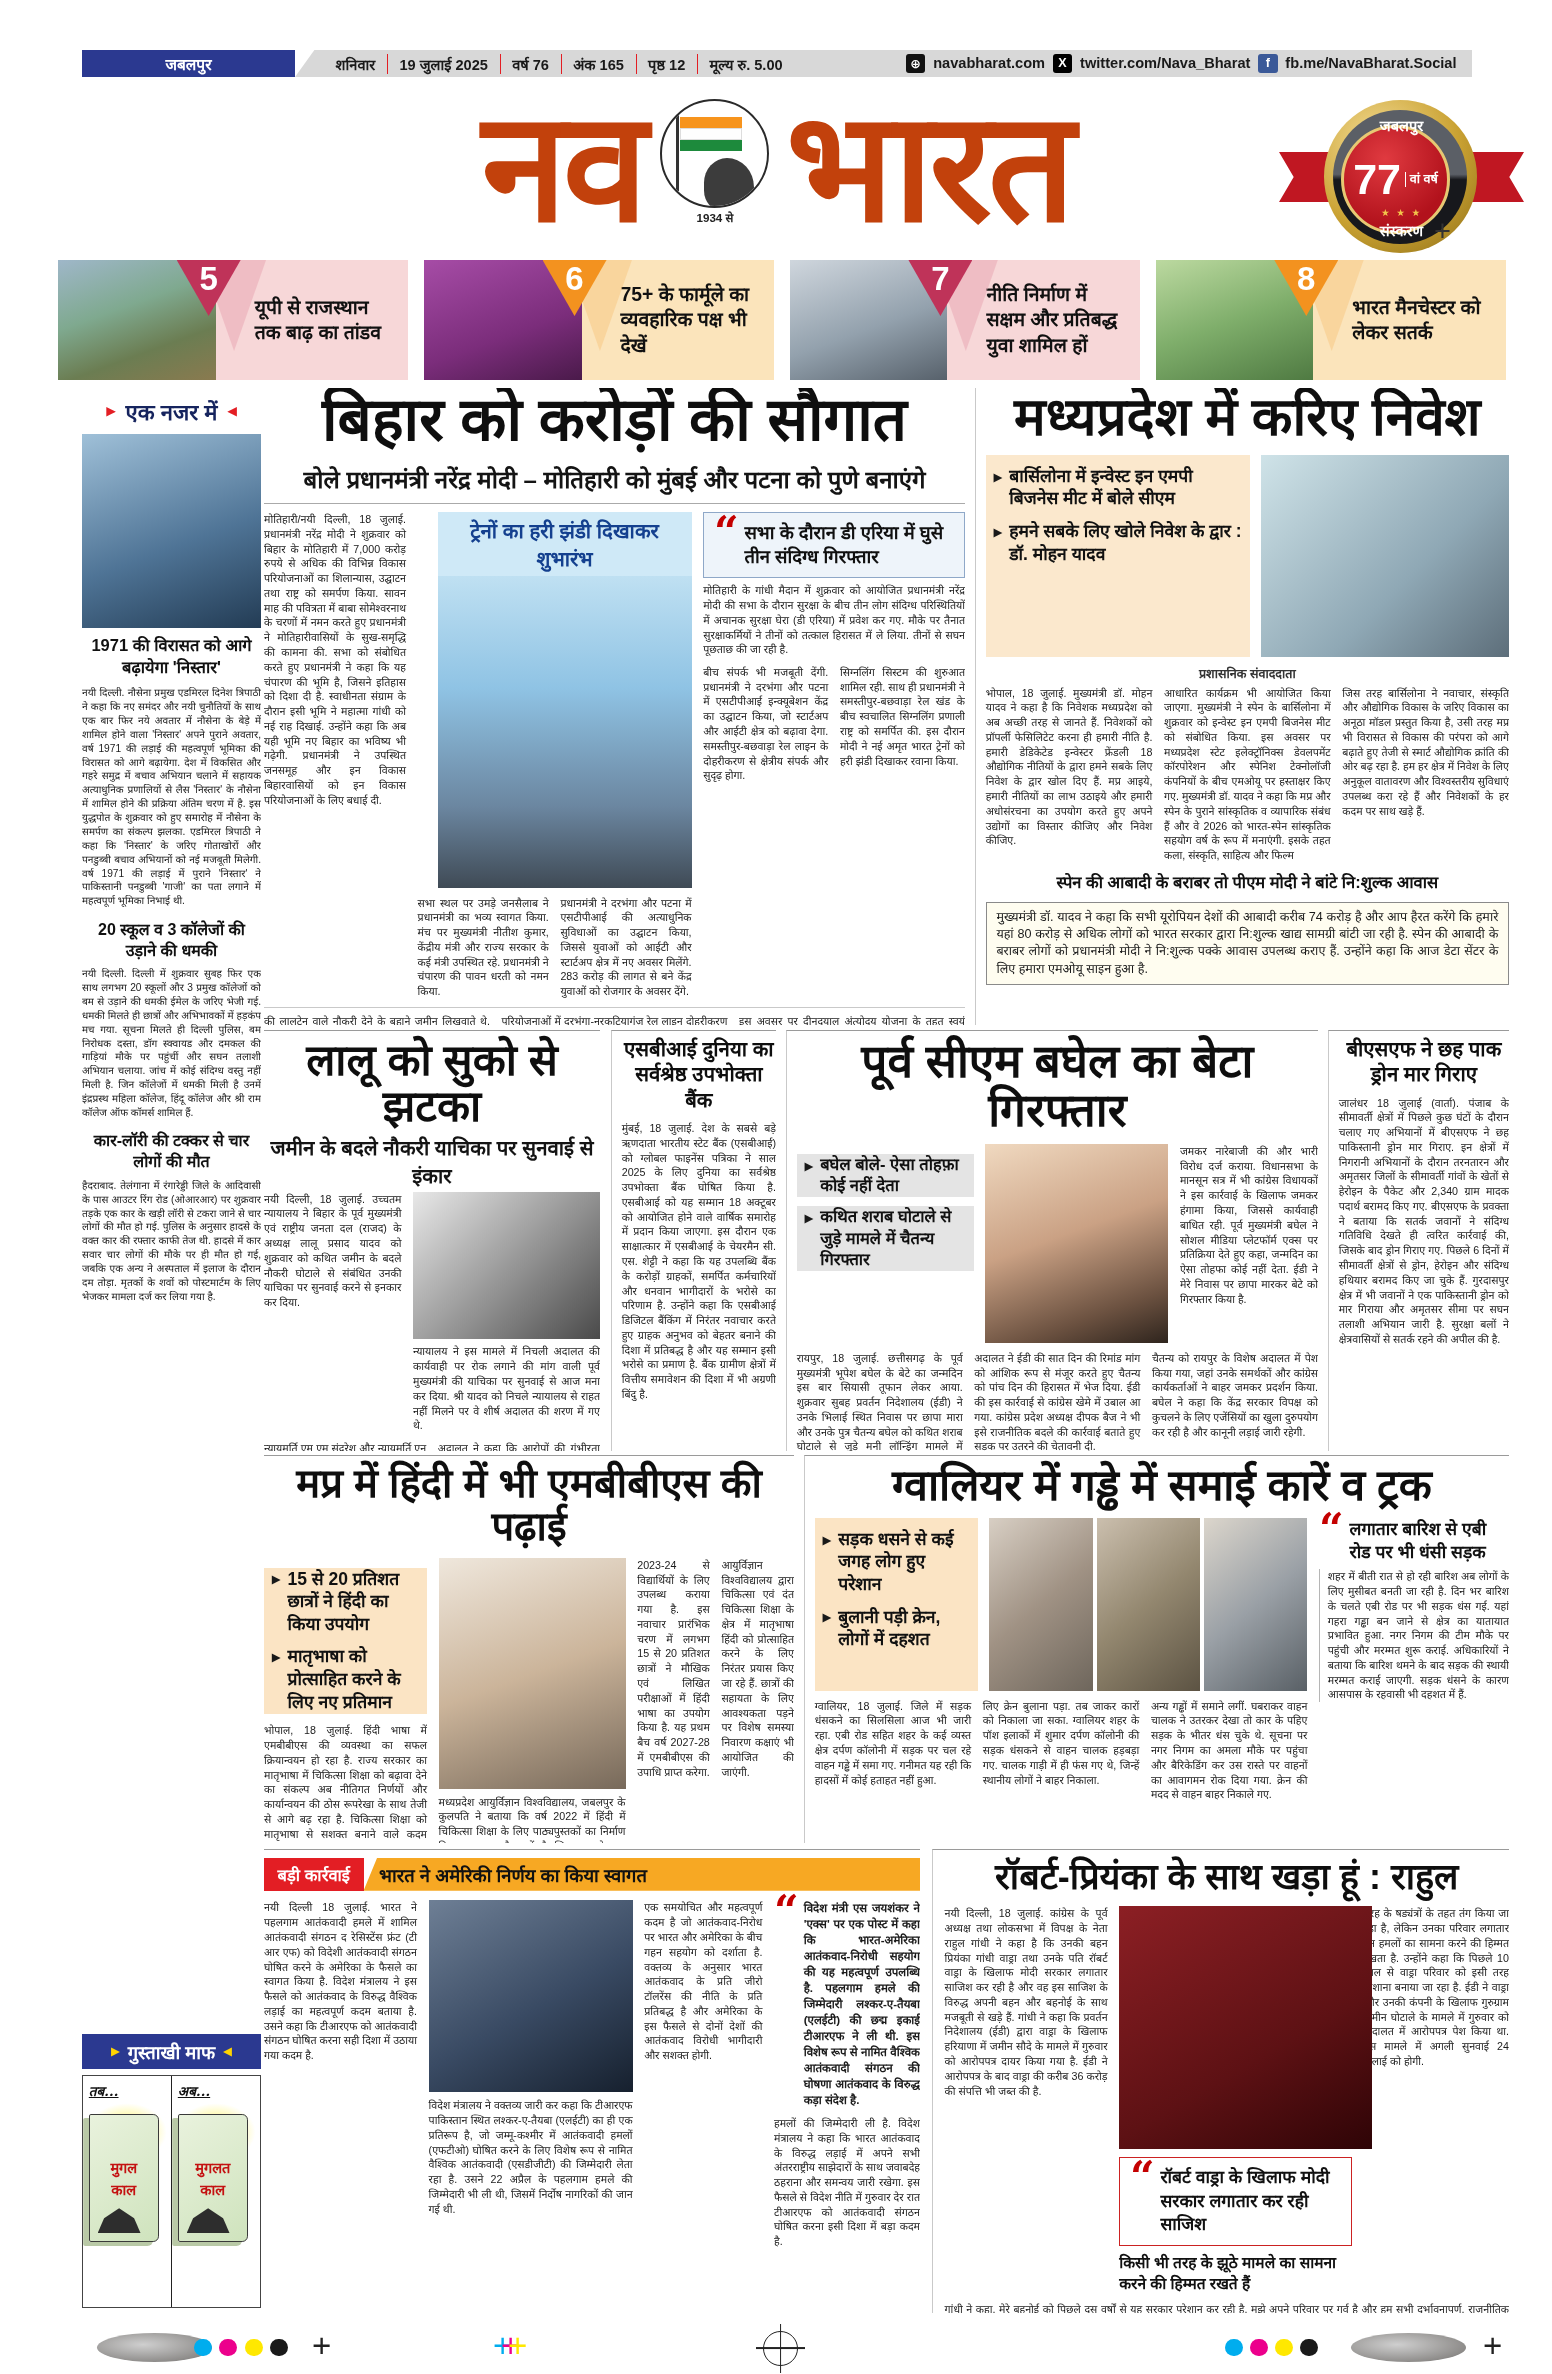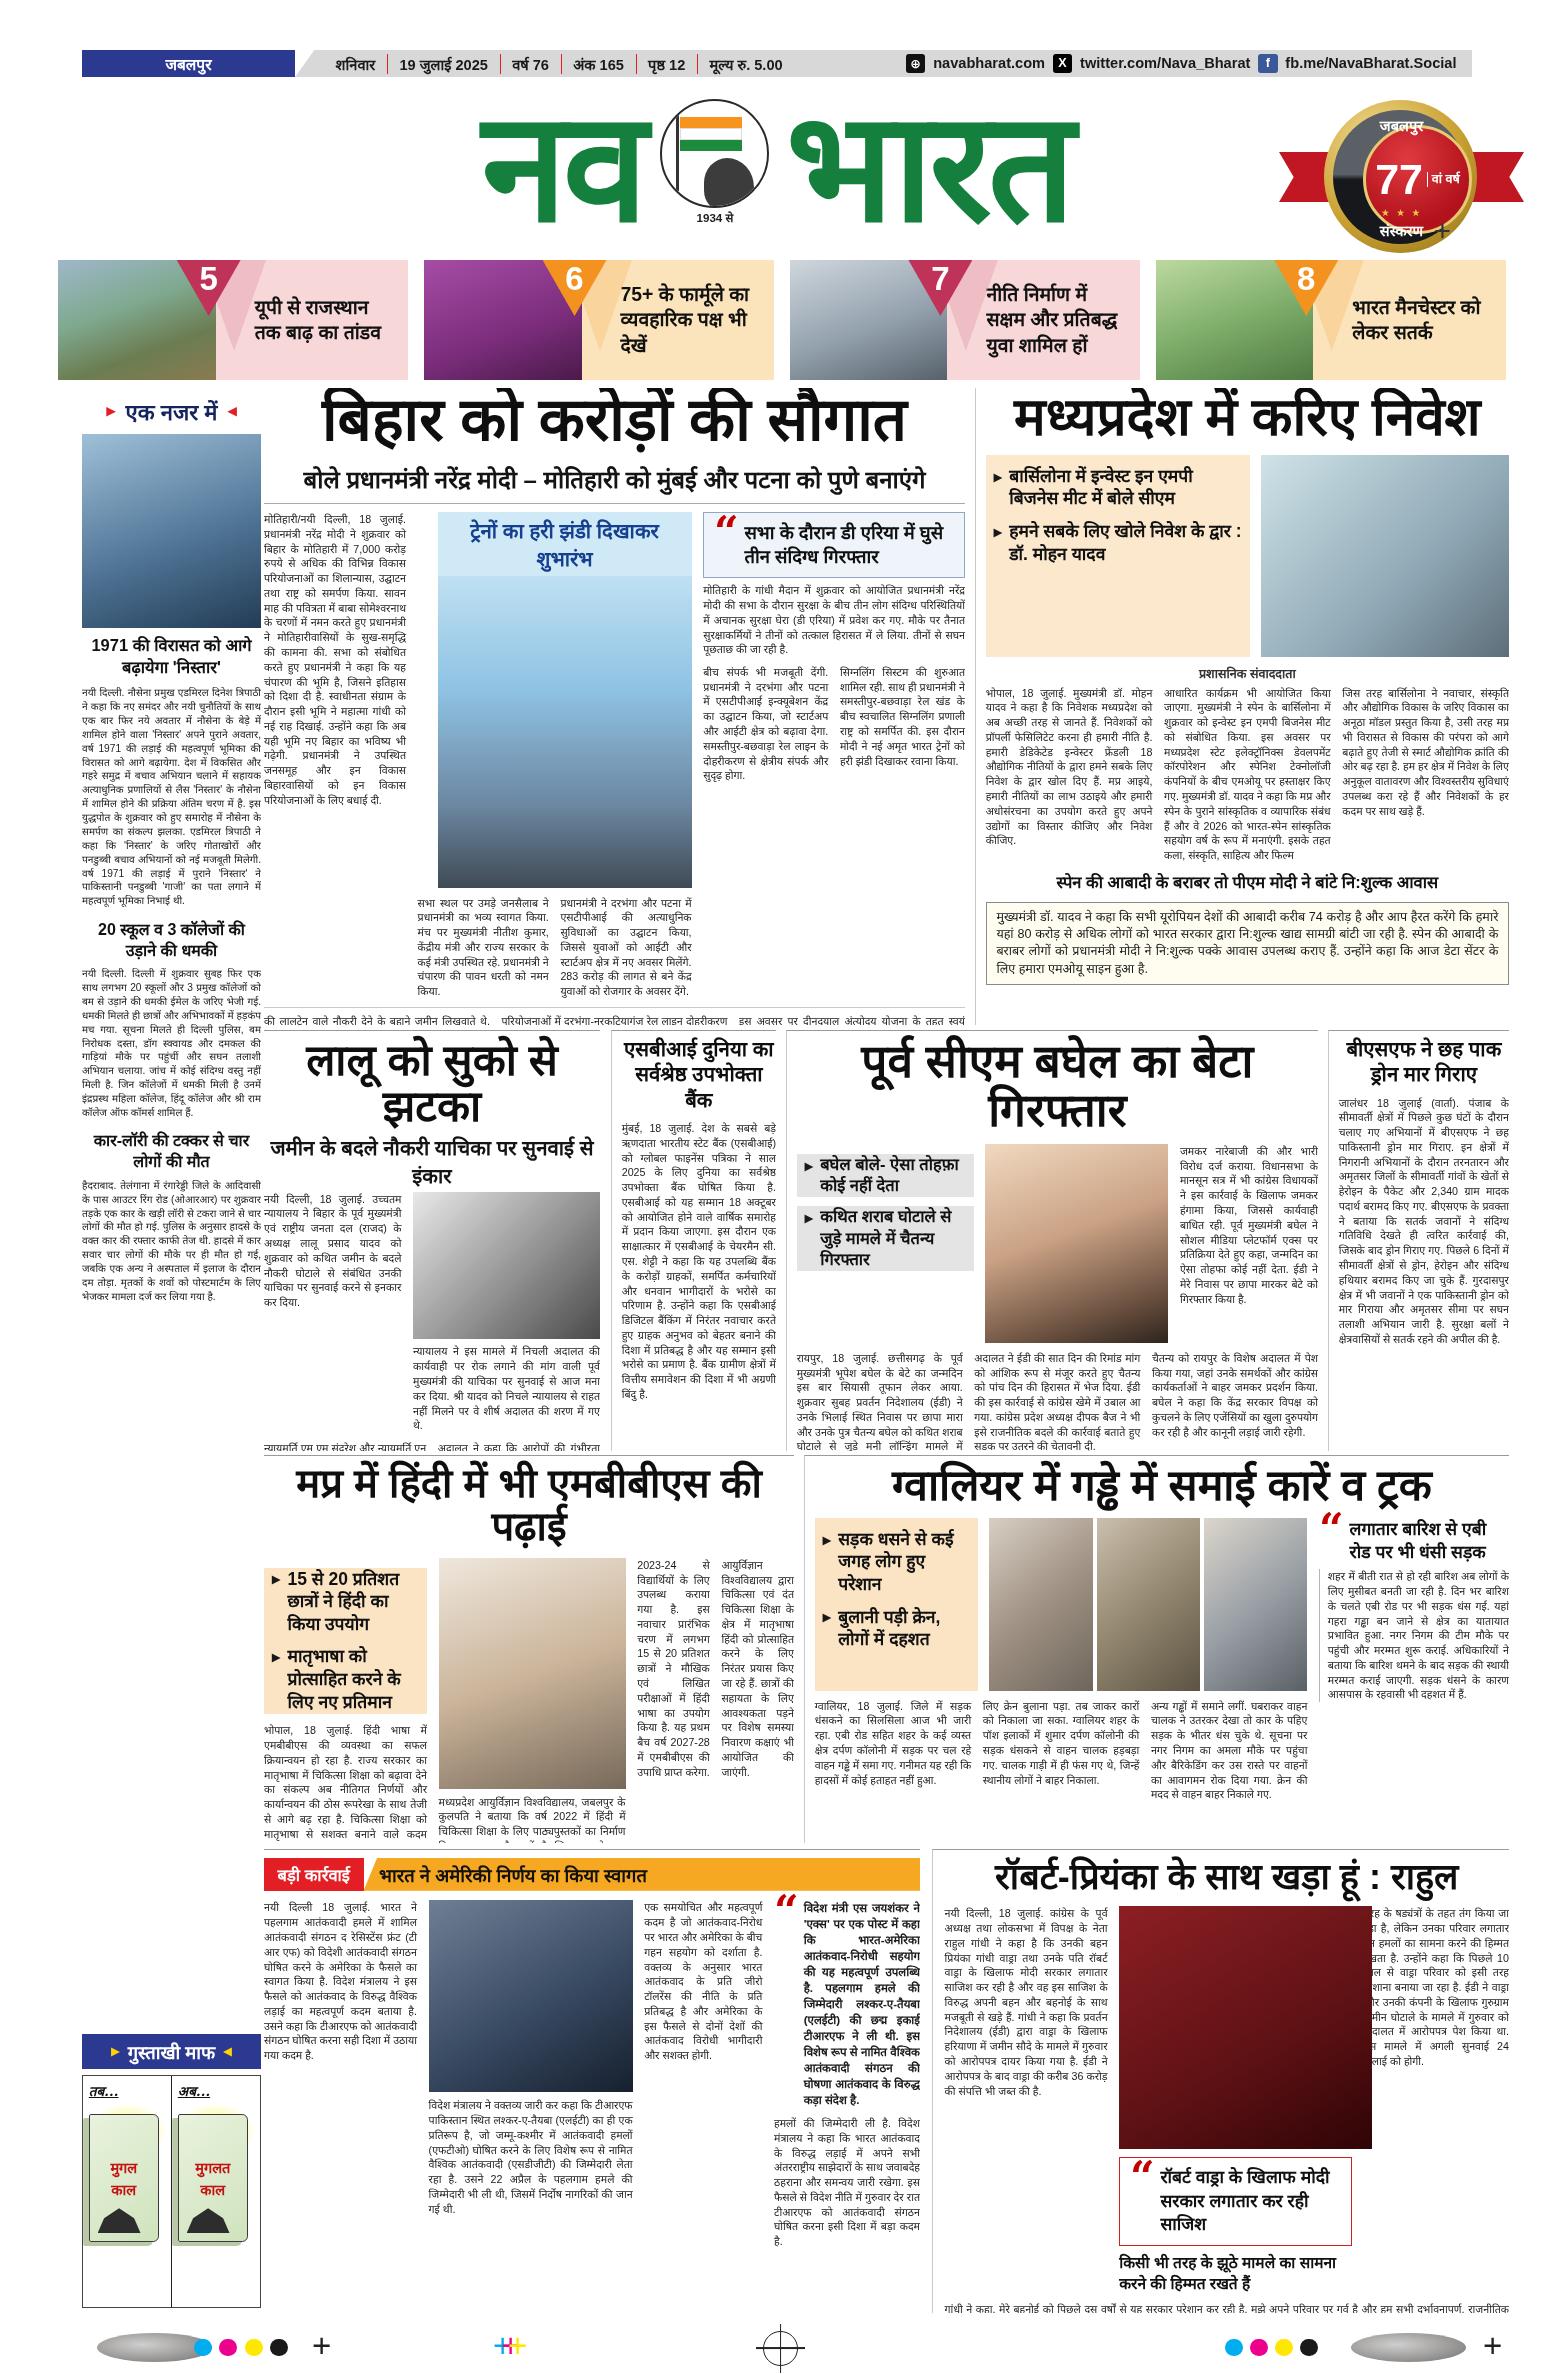--- a/index.html
+++ b/index.html
@@ -17,39 +17,39 @@
   .dateline span:last-child{border-right:none;}
   .toplinks{margin-left:auto;display:flex;align-items:center;gap:7.8px;font-weight:bold;color:#1a1a1a;}
   .icon-sq{display:inline-flex;align-items:center;justify-content:center;width:19.4px;height:19.4px;border-radius:2.9px;
            color:#fff;font-weight:bold;font-size:12.6px;}
   .icon-globe{background:#111;}
   .icon-x{background:#000;}
   .icon-fb{background:#3b5998;}
 
   
   .masthead{position:absolute;left:0;top:82px;width:100%;height:170px;display:flex;align-items:center;justify-content:center;gap:13.6px;}
-  .mast-word{font-family:"DejaVu Sans",sans-serif;font-size:153px;font-weight:900;line-height:1;letter-spacing:-3.9px;color:#15803d;}
+  .mast-word{font-family:"DejaVu Sans",sans-serif;font-size:153px;font-weight:900;line-height:1;letter-spacing:-3.9px;color:#c2410c;}
   .mast-logo{width:115px;height:136px;display:flex;flex-direction:column;align-items:center;}
   .mast-logo .circ{width:105px;height:105px;border-radius:50%;border:2.9px solid #2a2a2a;background:#fff;position:relative;overflow:hidden;}
   .flag{position:absolute;left:17.5px;top:15.5px;width:62px;height:35px;}
   .flag div{height:11.6px;}
   .flag .f1{background:#f7941d;}.flag .f2{background:#fefefe;border:1px solid #ddd;box-sizing:border-box;}.flag .f3{background:#1d8a3c;}
   .pole{position:absolute;left:13.6px;top:11.6px;width:2.9px;height:78px;background:#333;}
   .head-sil{position:absolute;right:13.6px;bottom:-5.8px;width:50px;height:54px;border-radius:46% 54% 40% 40%;background:#3c3c3c;}
   .est{font-size:11.6px;font-weight:bold;color:#222;margin-top:1.9px;}
 
   
   .badge{position:absolute;left:1279px;top:92px;width:245px;height:167px;}
   .badge .ribbon{position:absolute;left:0;top:60px;width:245px;height:50px;background:#c01722;
                  clip-path:polygon(0 0,100% 0,94% 50%,100% 100%,0 100%,6% 50%);}
   .badge .ring{position:absolute;left:45px;top:7.8px;width:153px;height:153px;border-radius:50%;
                background:radial-gradient(circle at 35% 30%,#f6df9a,#caa233 55%,#8a6b14);}
   .badge .arc-bot{position:absolute;left:54px;top:17.5px;width:134px;height:134px;border-radius:50%;
                   background:linear-gradient(180deg,#5b5f66 48%,#17181c 52%);}
-  .badge .inner{position:absolute;left:84px;top:33px;width:103px;height:103px;border-radius:50%;
+  .badge .inner{position:absolute;left:62px;top:33px;width:103px;height:103px;border-radius:50%;
                 background:radial-gradient(circle at 40% 30%,#e03a40,#b2121c 70%);border:3.9px solid #e7c873;
                 display:flex;align-items:center;justify-content:center;}
   .badge .num{color:#fff;font-size:43px;font-weight:900;line-height:1;}
   .badge .sfx{color:#fff;font-size:12.6px;font-weight:bold;text-align:left;line-height:1.15;margin-left:3.9px;border-left:1.9px solid #fff;padding-left:3.9px;}
   .badge .t-top{position:absolute;left:0;top:23px;width:100%;text-align:center;color:#fff;font-weight:800;font-size:14.6px;z-index:3;}
   .badge .t-bot{position:absolute;left:0;top:128px;width:100%;text-align:center;color:#fff;font-weight:800;font-size:14.6px;z-index:3;}
   .badge .stars{position:absolute;left:0;top:115px;width:100%;text-align:center;color:#f3c54b;font-size:9.7px;z-index:3;letter-spacing:1.9px;}
   .crop-plus{position:absolute;font-size:29px;font-weight:300;color:#333;}
 
   

